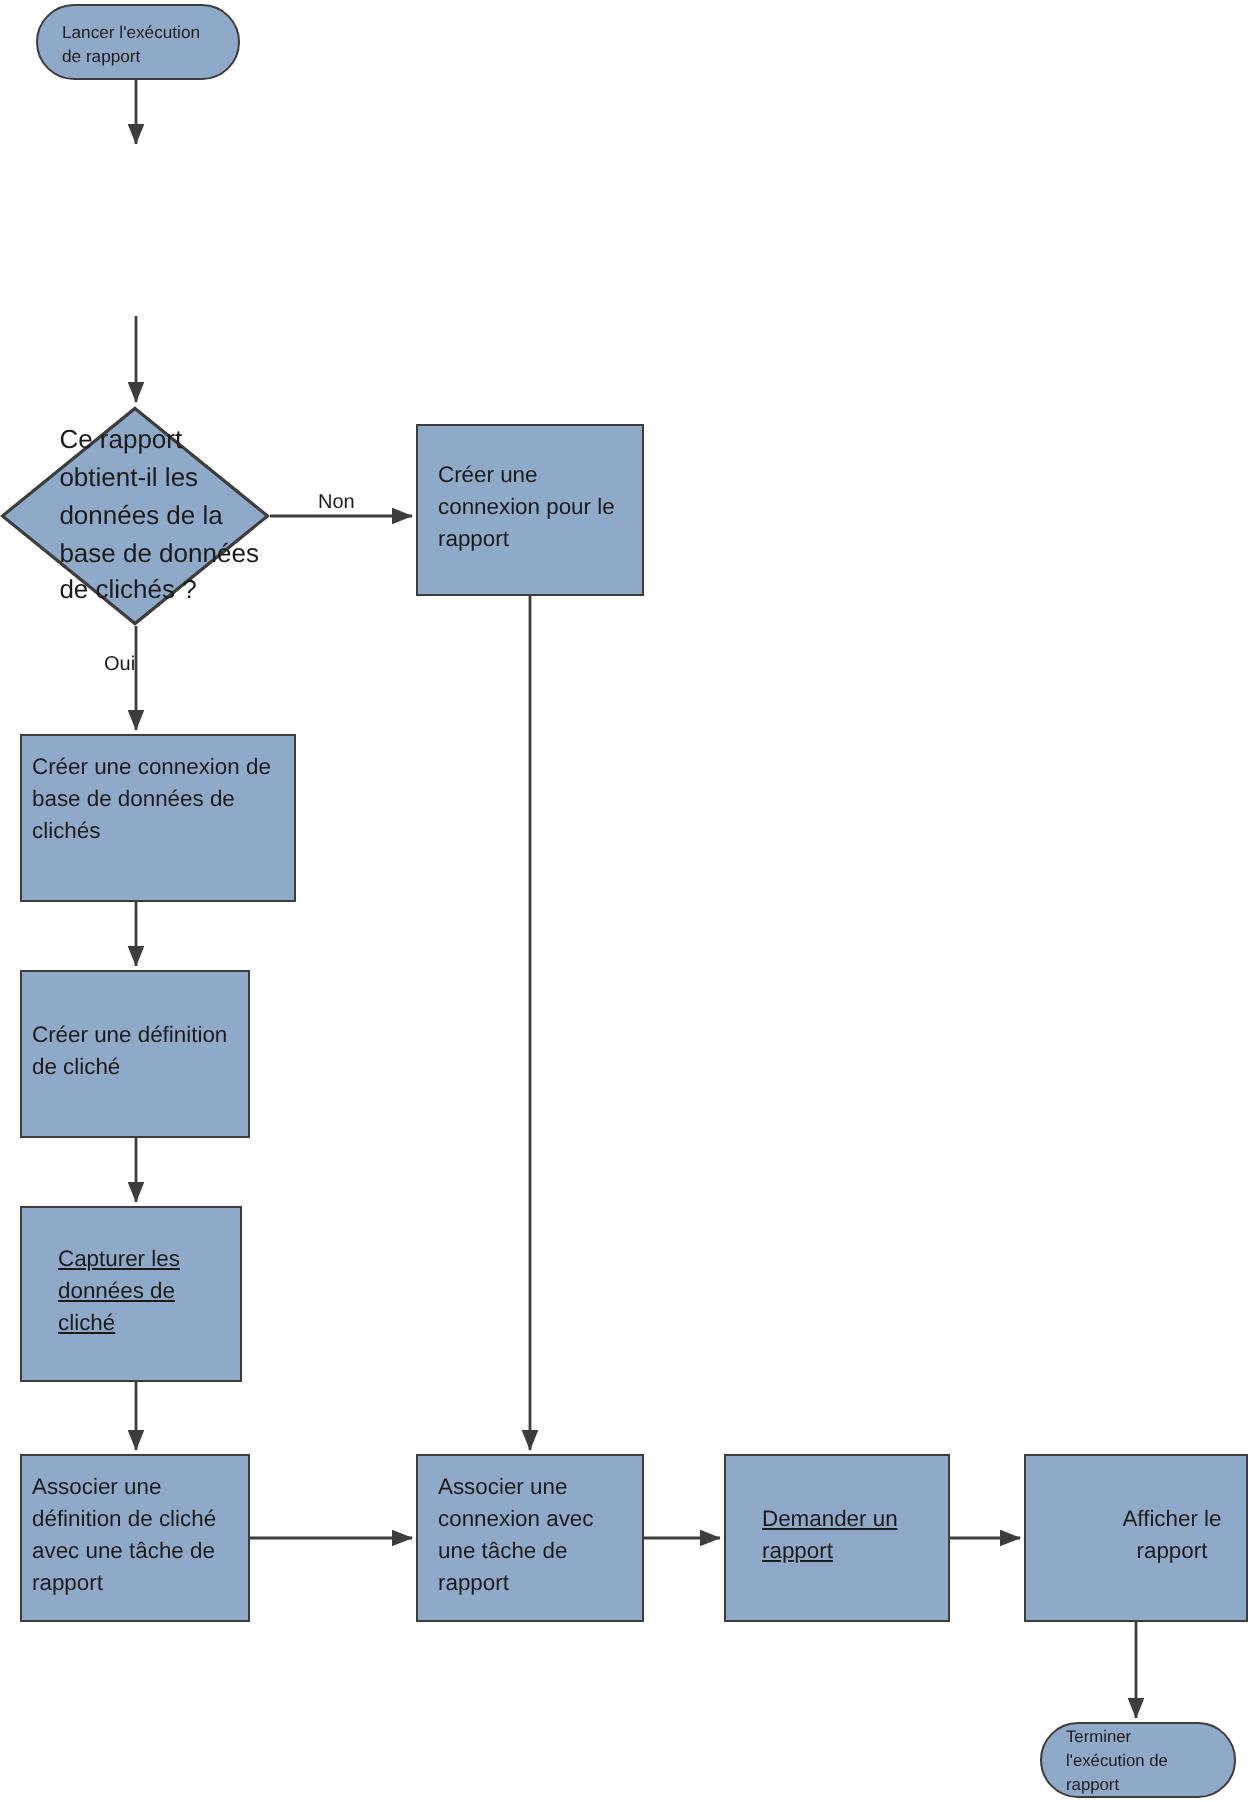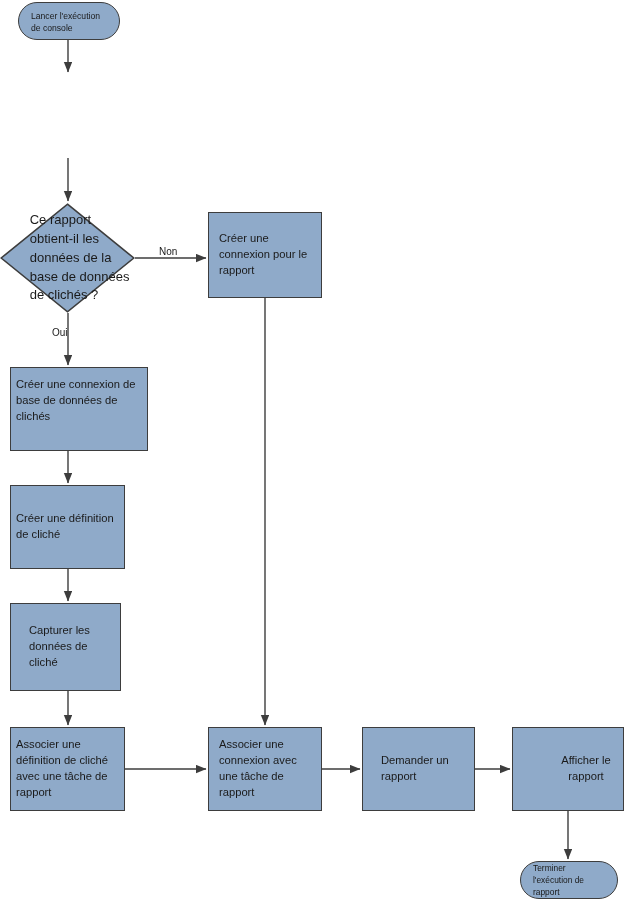--- a/index.html
+++ b/index.html
@@ -128,21 +128,21 @@
     <path d="M265,298 L265,725" stroke="#3d3d3d" stroke-width="1.4" fill="none" marker-end="url(#arrow)"></path>
 
     <path d="M322,769 L360,769" stroke="#3d3d3d" stroke-width="1.4" fill="none" marker-end="url(#arrow)"></path>
 
     <path d="M475,769 L510,769" stroke="#3d3d3d" stroke-width="1.4" fill="none" marker-end="url(#arrow)"></path>
 
     <path d="M568,811 L568,859" stroke="#3d3d3d" stroke-width="1.4" fill="none" marker-end="url(#arrow)"></path>
   </svg>
 
   <div class="node terminator start" style="left:18px; top:2px; width:102px; height:38px;">
-    <span class="label">Lancer l'exécution de console</span>
+    <span class="label">Lancer l'exécution de rapport</span>
   </div>
 
 
   <div class="decision" style="left:0px; top:203px; width:135px; height:110px;">
     <svg class="diamond-shape" viewBox="0 0 135 110" preserveAspectRatio="none">
       <polygon points="67.5,1.2 133.8,55 67.5,108.8 1.2,55" fill="#8FAAC9" stroke="#3d3d3d" stroke-width="1.6"></polygon>
     </svg>
     <span class="label">Ce rapport obtient-il les données de la base de données de clichés ?</span>
   </div>
 
@@ -152,32 +152,32 @@
 
   <div class="node process" style="left:10px; top:367px; width:138px; height:84px; align-items:flex-start;">
     <span class="label" style="padding-top:9px; padding-left:5px; padding-right:2px;">Créer une connexion de base de données de clichés</span>
   </div>
 
   <div class="node process" style="left:10px; top:485px; width:115px; height:84px;">
     <span class="label" style="padding-left:5px;">Créer une définition de cliché</span>
   </div>
 
   <div class="node process" style="left:10px; top:603px; width:111px; height:88px;">
-    <span class="label" style="padding-left:18px;">Capturer les données de cliché</span>
+    <span class="label" style="padding-left:18px;text-decoration:underline;">Capturer les données de cliché</span>
   </div>
 
   <div class="node process" style="left:10px; top:727px; width:115px; height:84px;">
     <span class="label" style="padding-left:5px;">Associer une définition de cliché avec une tâche de rapport</span>
   </div>
 
   <div class="node process" style="left:208px; top:727px; width:114px; height:84px;">
     <span class="label">Associer une connexion avec une tâche de rapport</span>
   </div>
 
-  <div class="node process" style="left:362px; top:727px; width:113px; height:84px;">
+  <div class="node process" style="left:362px; top:727px; width:113px; height:84px;text-decoration:underline;">
     <span class="label" style="padding-left:18px;">Demander un rapport</span>
   </div>
 
   <div class="node process" style="left:512px; top:727px; width:112px; height:84px;">
     <span class="label" style="text-align:center; padding:0 6px;margin-left:36px;">Afficher le rapport</span>
   </div>
 
   <div class="node terminator end" style="left:520px; top:861px; width:98px; height:38px;">
     <span class="label">Terminer l'exécution de rapport</span>
   </div>

